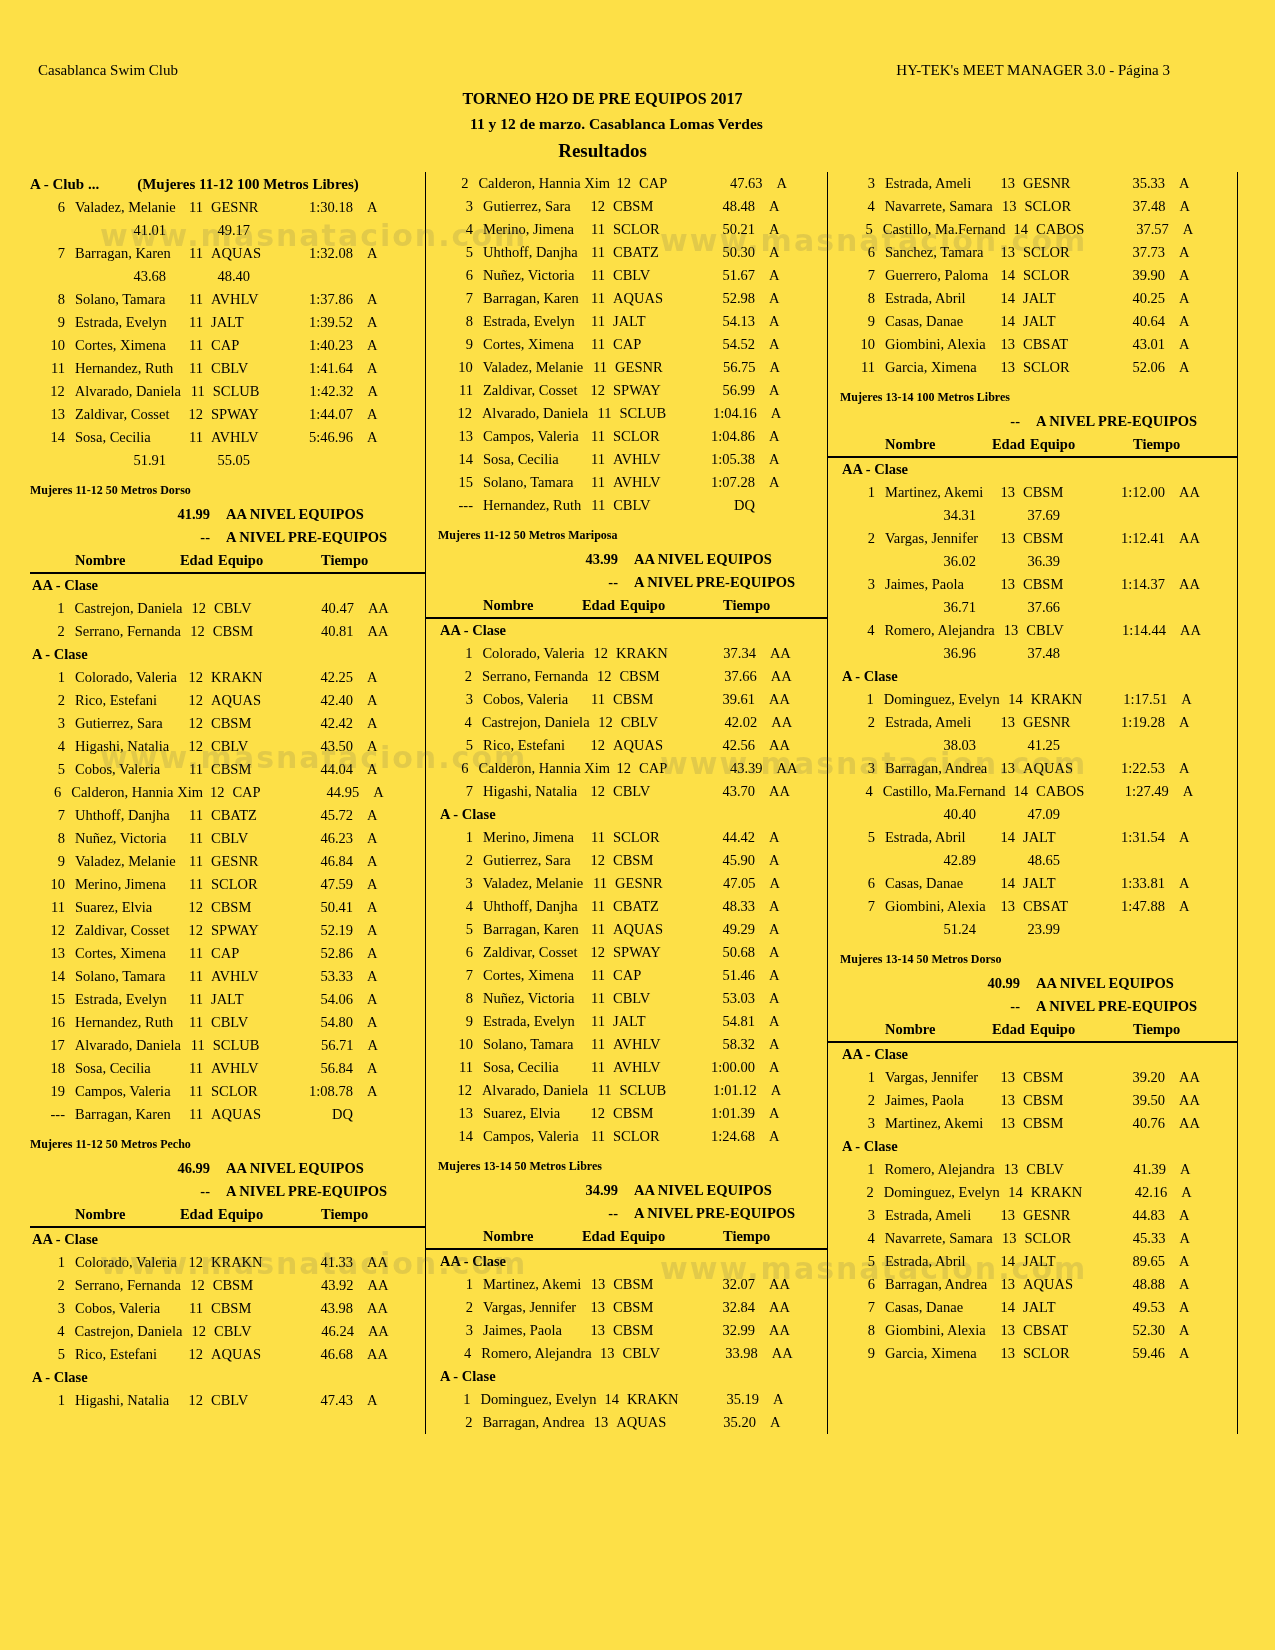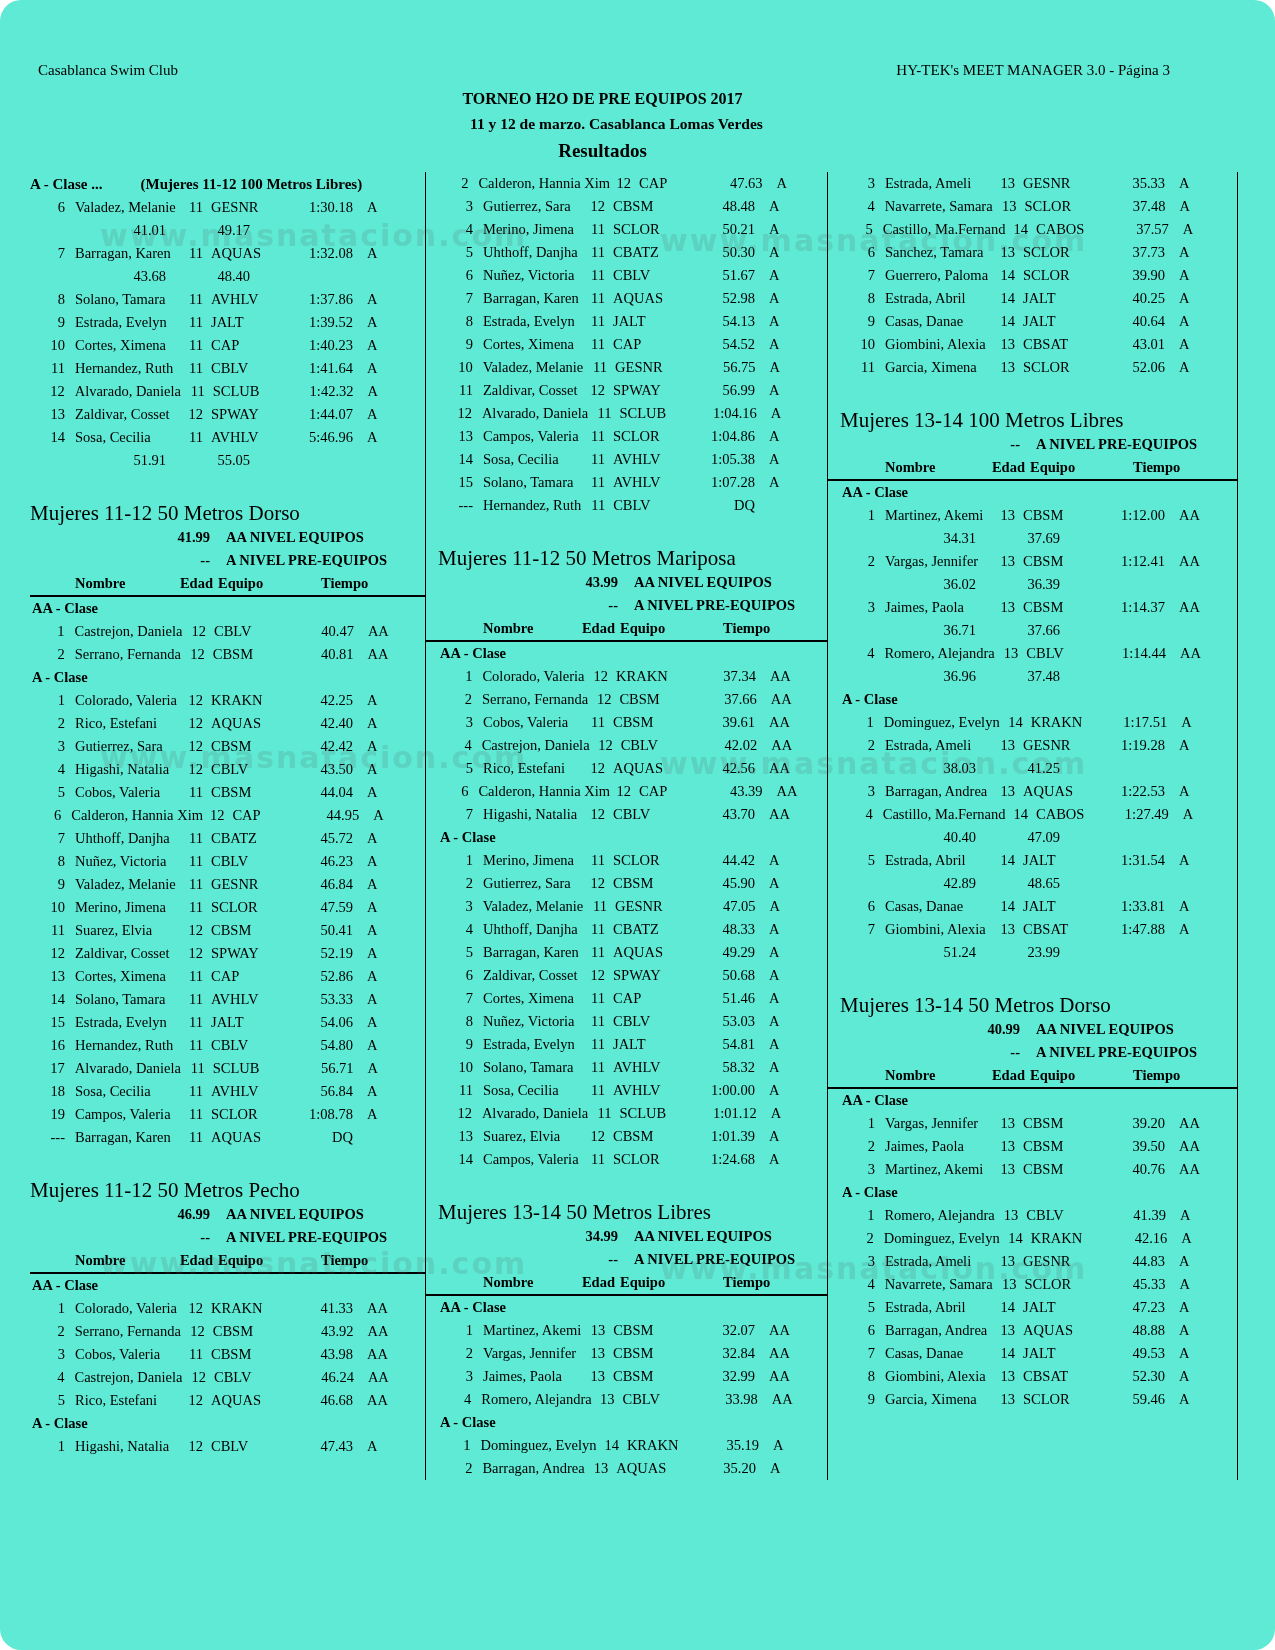--- a/index.html
+++ b/index.html
@@ -1,38 +1,38 @@
 <!DOCTYPE html>
 <html><head>
 <meta charset="utf-8">
 <style>
   html,body { margin:0; padding:0; background:#ffffff; }
   body { width:1275px; height:1650px; font-family:"Liberation Serif", serif; color:#000; }
-  .page { position:relative; width:1275px; height:1650px; overflow:hidden; background:#5eead4;border-radius:21px; }
+  .page { position:relative; width:1275px; height:1650px; overflow:hidden; background:#fde047; }
 
   .page-header { position:absolute; top:62px; left:38px; right:105px; display:flex;
                  justify-content:space-between; font-size:15px; }
   .meet-title   { position:absolute; top:90px;  left:0; right:70px; text-align:center; font-weight:bold; font-size:16px; }
   .meet-subtitle{ position:absolute; top:115px; left:0; right:70px; text-align:center; font-weight:bold; font-size:15.5px;padding-left:28px; }
   .results-heading { position:absolute; top:140px; left:0; right:70px; text-align:center; font-weight:bold; font-size:19px; }
 
   .columns { position:absolute; top:172px; left:30px; display:flex; align-items:stretch; }
   .col  { box-sizing:border-box; border-right:1.5px solid #000; }
   .col:nth-child(1) { width:396px; }
   .col:nth-child(2) { width:402px; padding-left:12px; }
   .col:nth-child(3) { width:410px; padding-left:12px; }
   .col.indent .thead { margin-left:-12px; padding-left:12px; }
 
   .row, .thead, .group-label, .std, .splits, .cont-header { height:23px; line-height:23px;
         font-size:14.5px; white-space:nowrap; overflow:hidden; }
 
   .cont-header { font-weight:bold; font-size:15px; height:24px; line-height:24px; }
   .cont-ref { margin-left:38px; }
 
-  .event-title { margin-top:28px; font-weight:normal; font-size:21px; height:26px; line-height:26px; }
+  .event-title { margin-top:5px; font-weight:bold; font-size:12px; height:26px; line-height:26px; }
 
   .std-val { display:inline-block; width:180px; text-align:right; font-weight:bold; }
   .std-label { margin-left:16px; font-weight:bold; }
 
   .thead { font-weight:bold; display:flex; border-bottom:2.5px solid #000; }
   .th-place  { width:45px; }
   .th-nombre { flex:1; }
   .th-edad   { width:40px; text-align:right; }
   .th-equipo { width:103px; padding-left:5px; }
   .th-tiempo { width:62px; }
@@ -74,21 +74,21 @@
 
   <div class="wm wm1">www.masnatacion.com</div>
   <div class="wm wm2">www.masnatacion.com</div>
   <div class="wm wm3">www.masnatacion.com</div>
   <div class="wm wm4">www.masnatacion.com</div>
   <div class="wm wm5">www.masnatacion.com</div>
   <div class="wm wm6">www.masnatacion.com</div>
 
   <div class="columns" id="columns">
       <div class="col">
-        <div class="cont-header"><span class="cont-label">A - Clase ...</span><span class="cont-ref">(Mujeres 11-12 100 Metros Libres)</span></div>
+        <div class="cont-header"><span class="cont-label">A - Club ...</span><span class="cont-ref">(Mujeres 11-12 100 Metros Libres)</span></div>
         <div class="row">
           <span class="place">6</span>
           <span class="name">Valadez, Melanie</span>
           <span class="age">11</span>
           <span class="team">GESNR</span>
           <span class="time">1:30.18</span>
           <span class="cls">A</span>
         </div>
         <div class="splits"><span class="s1">41.01</span><span class="s2">49.17</span></div>
         <div class="row">
@@ -1020,21 +1020,21 @@
           <span class="age">13</span>
           <span class="team">SCLOR</span>
           <span class="time">45.33</span>
           <span class="cls">A</span>
         </div>
         <div class="row">
           <span class="place">5</span>
           <span class="name">Estrada, Abril</span>
           <span class="age">14</span>
           <span class="team">JALT</span>
-          <span class="time">47.23</span>
+          <span class="time">89.65</span>
           <span class="cls">A</span>
         </div>
         <div class="row">
           <span class="place">6</span>
           <span class="name">Barragan, Andrea</span>
           <span class="age">13</span>
           <span class="team">AQUAS</span>
           <span class="time">48.88</span>
           <span class="cls">A</span>
         </div>

